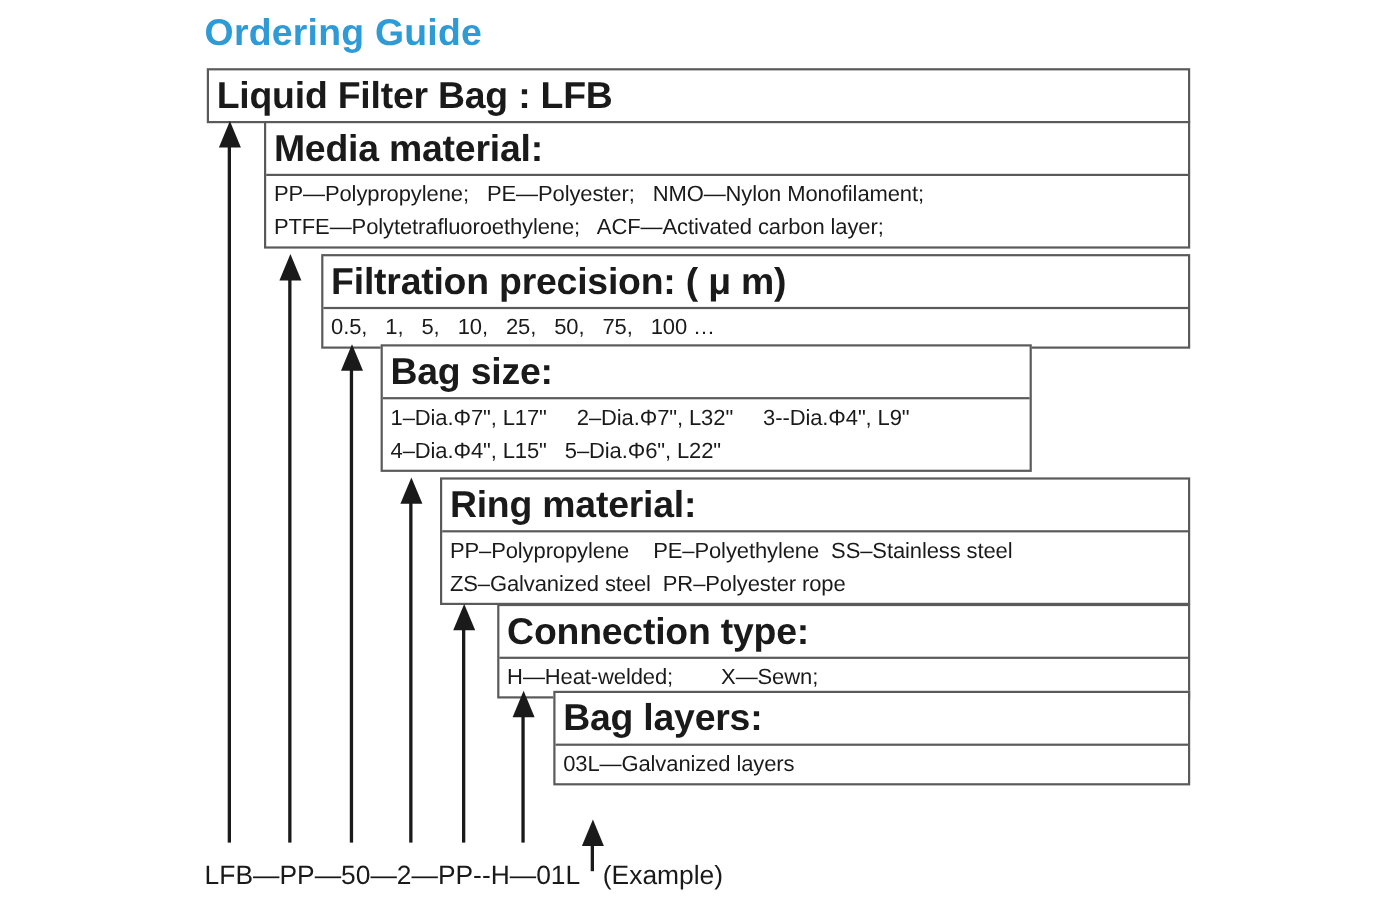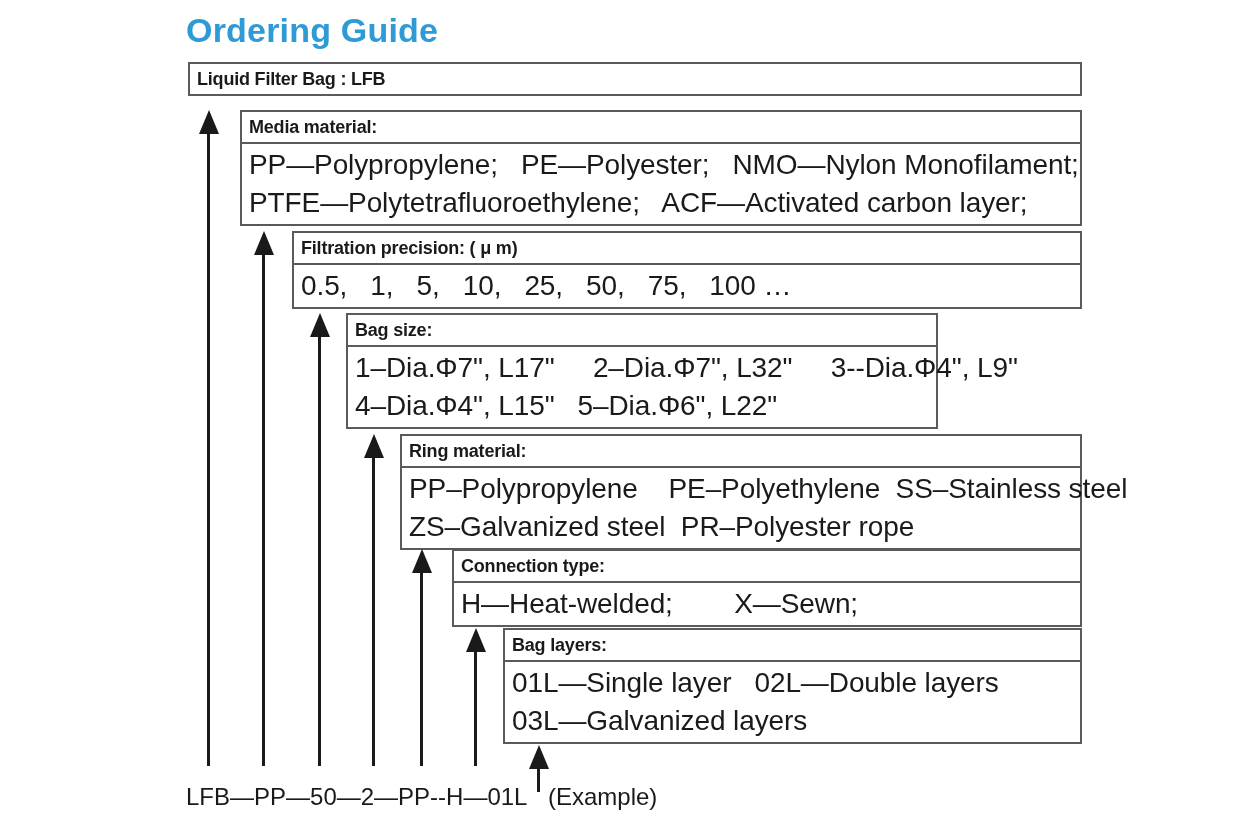--- a/index.html
+++ b/index.html
@@ -39,34 +39,34 @@
   .box {
     position: absolute;
     box-sizing: border-box;
     border: 2px solid #5a5a5a;
     background: #ffffff;
   }
   .box-head {
     box-sizing: border-box;
     border-bottom: 2px solid #5a5a5a;
     font-weight: bold;
-    font-size: 18px;
+    font-size: 34px;
     line-height: 1;
     padding: 6px 0 6px 7px;
     white-space: nowrap;
     letter-spacing: -0.2px;
   }
   .box-head.no-rule {
     border-bottom: none;
   }
   .box-body {
     padding: 2px 0 2px 7px;
   }
   .row-line {
-    font-size: 28px;
+    font-size: 20px;
     line-height: 1.0;
     white-space: pre;
     padding: 5px 0 5px 0;
     letter-spacing: -0.1px;
   }
 
   
   .vline {
     position: absolute;
     width: 3px;
@@ -134,21 +134,20 @@
     <div class="box-head">Ring material:</div>
     <div class="box-body">
       <div class="row-line">PP–Polypropylene    PE–Polyethylene  SS–Stainless steel</div>
       <div class="row-line">ZS–Galvanized steel  PR–Polyester rope</div>
     </div>
   </div>
 
   <div class="box" style="left:503px; top:628px; width:579px;">
     <div class="box-head">Bag layers:</div>
     <div class="box-body">
-      <div class="row-line">01L—Single layer   02L—Double layers</div>
       <div class="row-line">03L—Galvanized layers</div>
     </div>
   </div>
 
   <div class="arrowhead" style="left:199px; top:110px;"></div>
   <div class="vline" style="left:207px; top:133px; height:633px;"></div>
 
   <div class="arrowhead" style="left:254px; top:231px;"></div>
   <div class="vline" style="left:262px; top:254px; height:512px;"></div>
 

